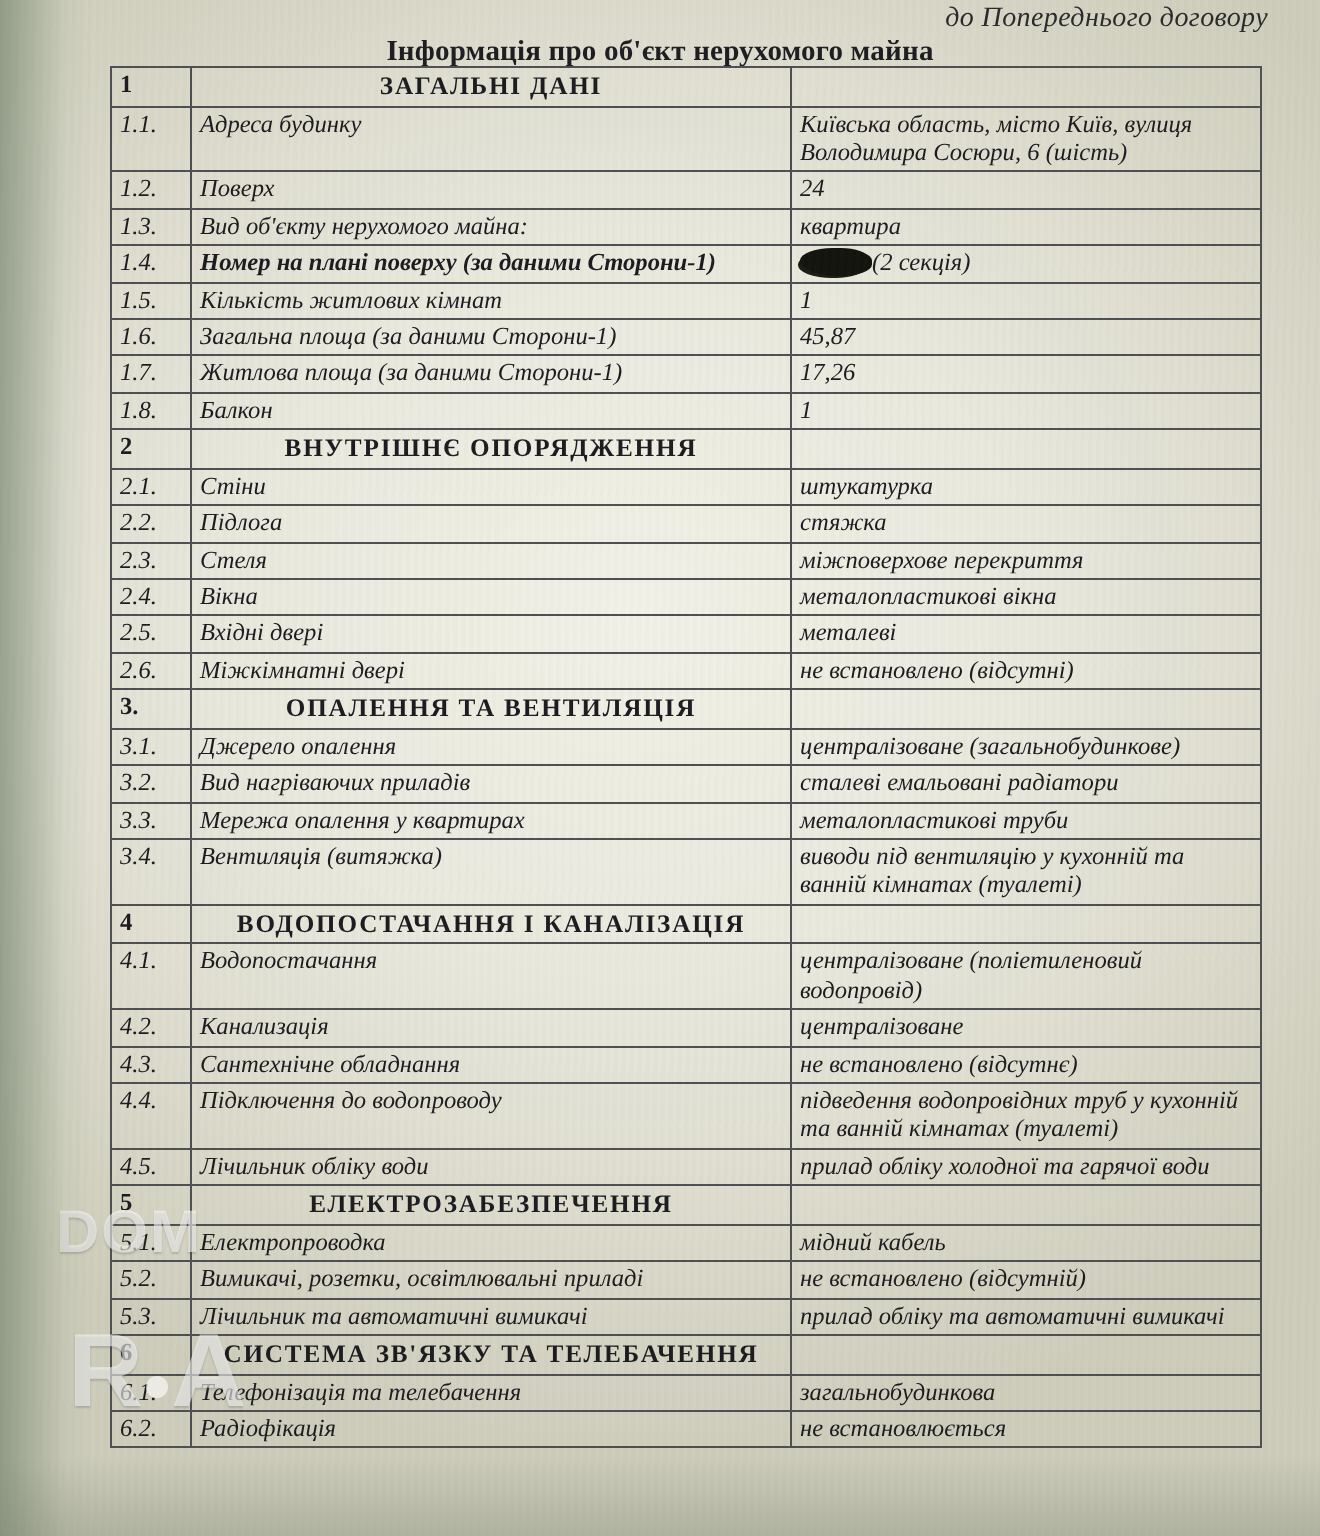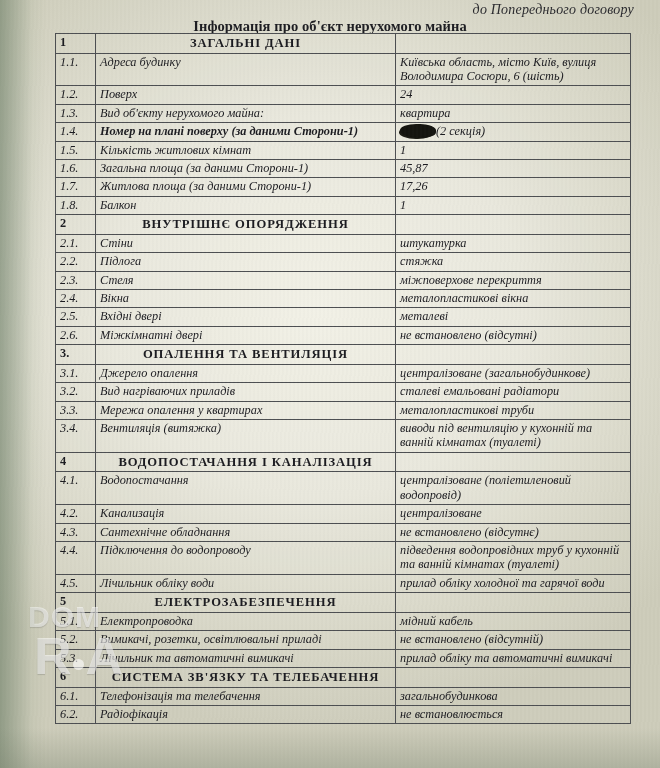--- a/index.html
+++ b/index.html
@@ -129,21 +129,21 @@
     text-shadow: 0 1px 1px rgba(80,80,80,0.25);
   }
   .wm-dom {
     left: 28px;
     top: 600px;
     font-size: 30px;
     letter-spacing: 1px;
   }
   .wm-ria {
     left: 34px;
-    top: 626px;
+    top: 656px;
     font-size: 52px;
     letter-spacing: -1px;
   }
   .wm-ria .dot {
     display: inline-block;
     width: 11px;
     height: 11px;
     background: rgba(255,255,255,0.6);
     border-radius: 50%;
     margin: 0 2px;

